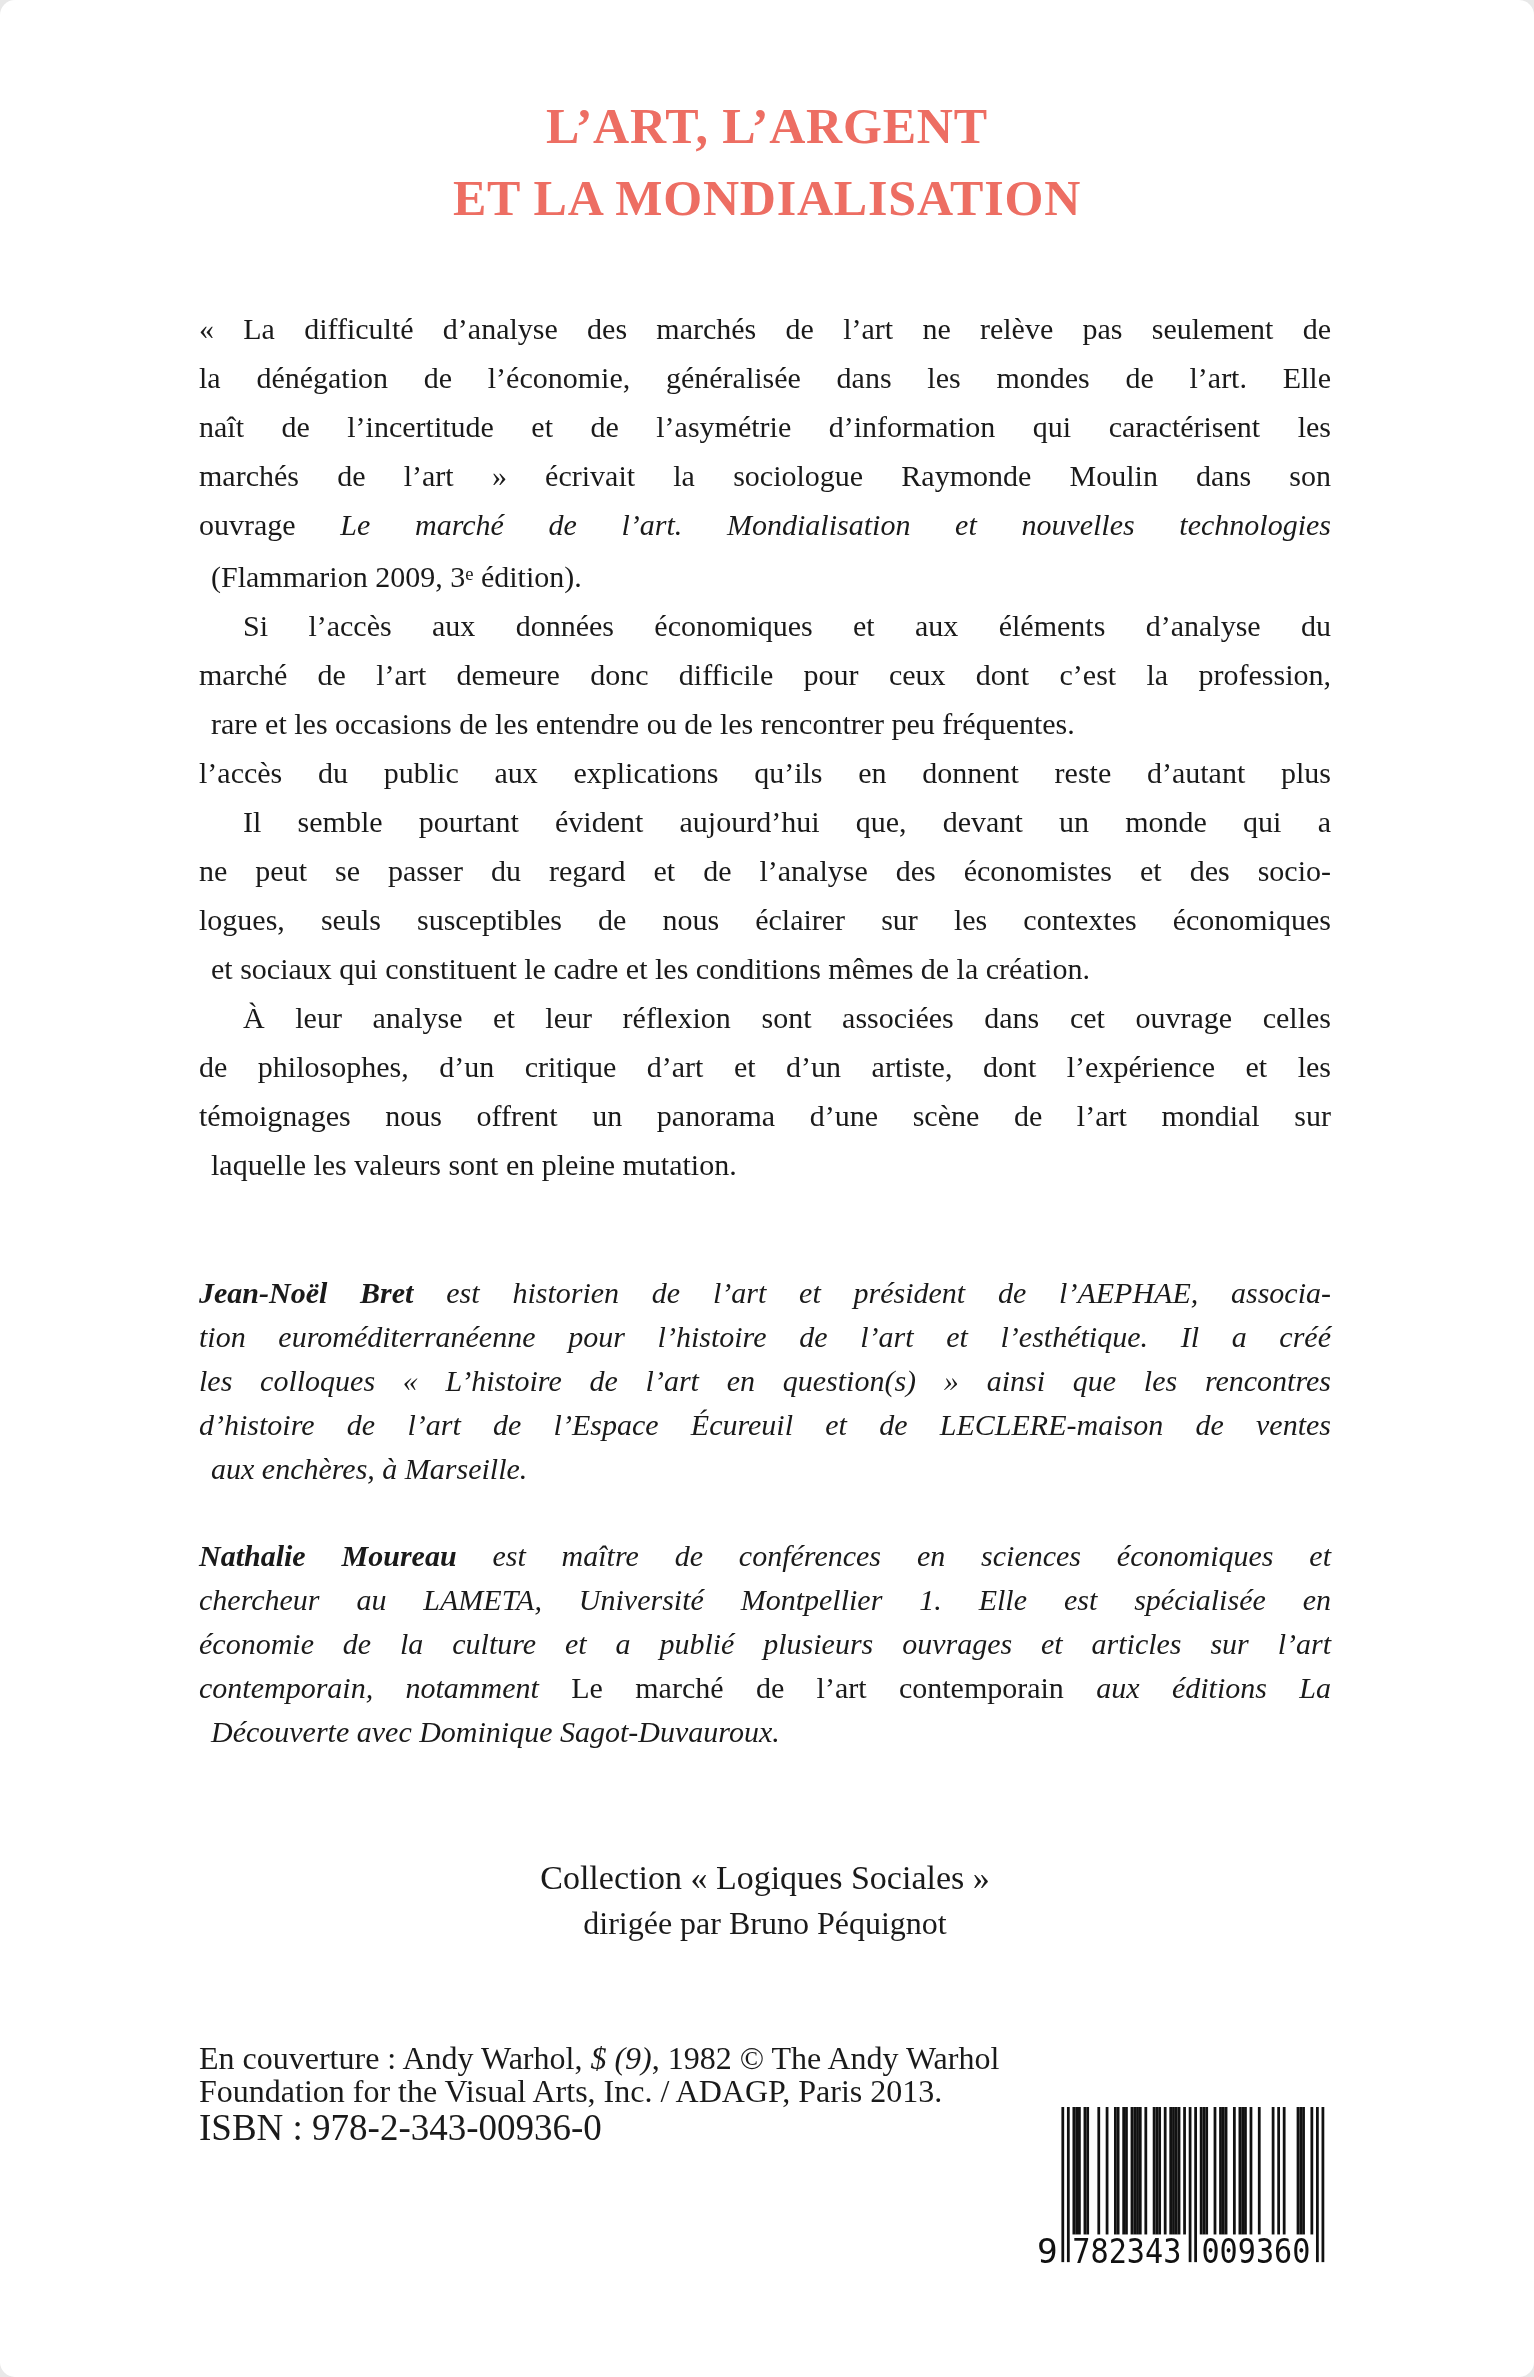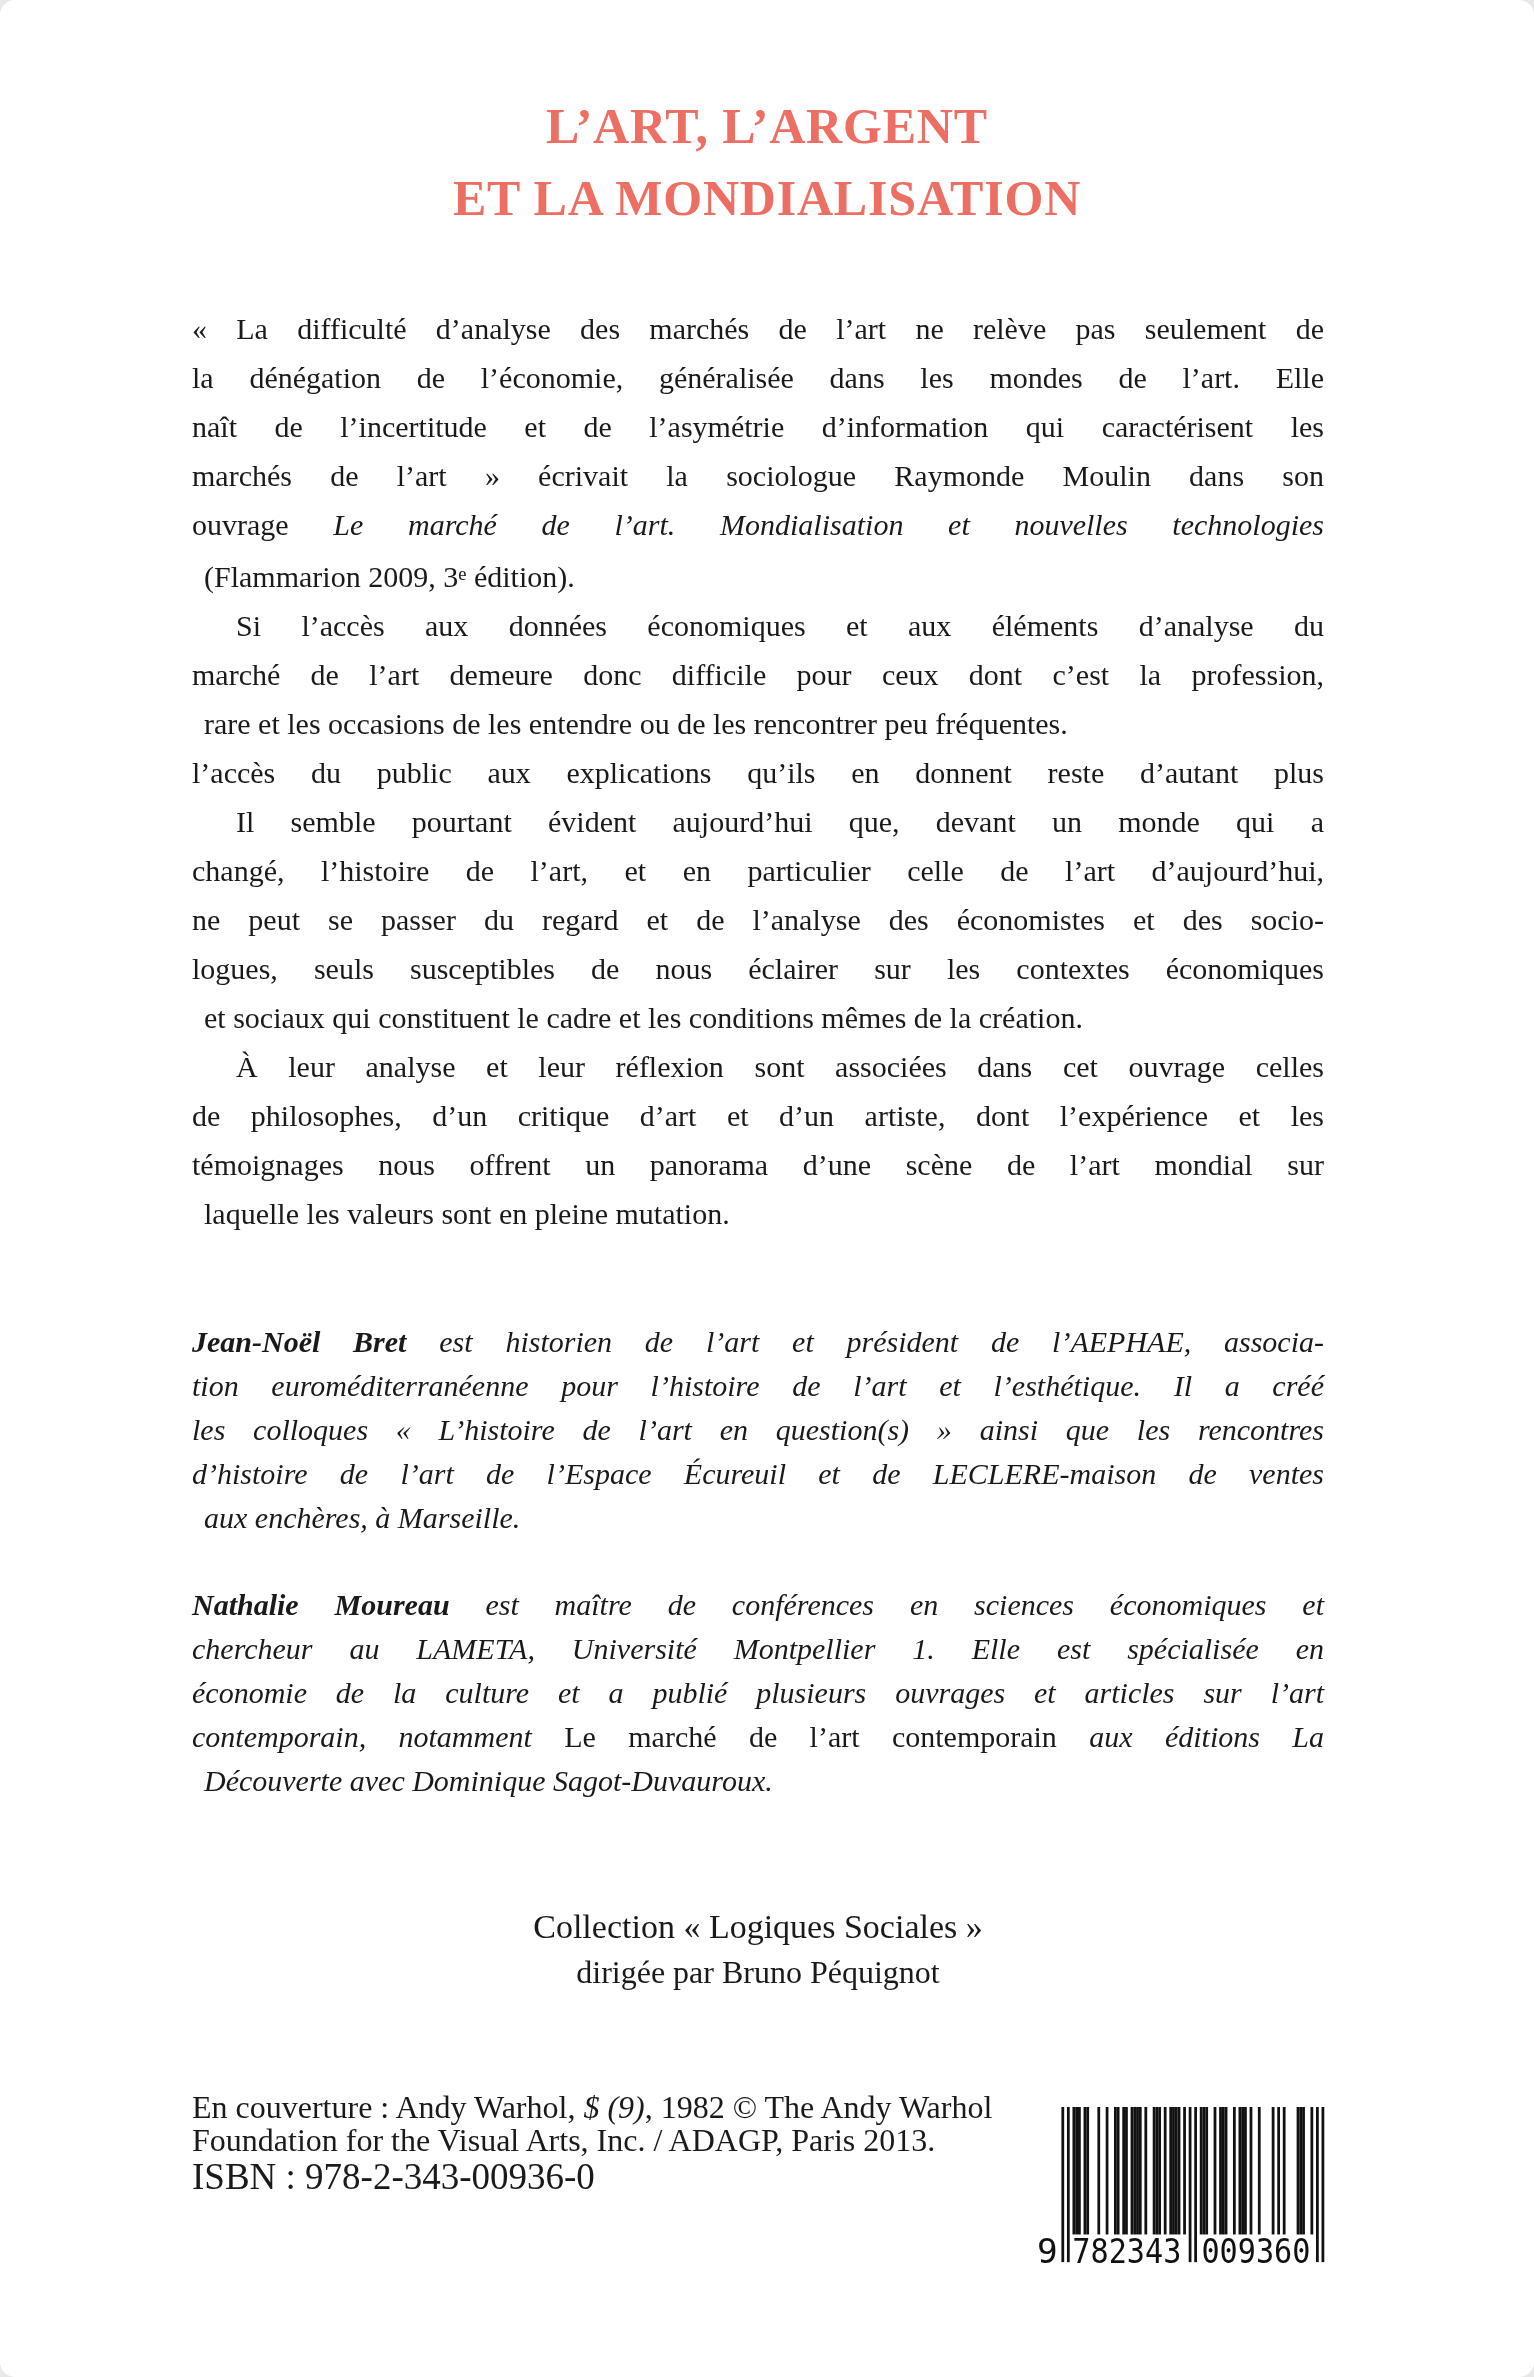--- a/index.html
+++ b/index.html
@@ -7,21 +7,21 @@
     position:relative;width:1534px;height:2377px;background:#ffffff;
     font-family:"Liberation Serif","DejaVu Serif",serif;color:#1a1a1a;
     overflow:hidden;margin:0 auto;border-radius:15px;
   }
   
   .title{
     position:absolute;top:90px;left:0;width:100%;text-align:center;
     font-weight:bold;font-size:50px;line-height:72px;color:#ed6e63;letter-spacing:0.8px;
   }
   
-  .text-block{position:absolute;left:192px;top:304px;width:1132px;}
+  .text-block{position:absolute;left:199px;top:304px;width:1132px;}
   .line{font-size:30px;text-align:justify;text-align-last:justify;}
   .line.last{text-align:left;text-align-last:left;margin-left:12px;}
   .para .line{line-height:49px;}
   .para.indent .line:first-child{text-indent:44px;}
   .bio{font-style:italic;margin-top:82px;}
   .bio + .bio{margin-top:43px;}
   .bio .line{line-height:44px;}
   .s-r{font-style:normal;font-weight:normal;}
   .s-i{font-style:italic;}
   .s-bi{font-weight:bold;}
@@ -62,21 +62,20 @@
           <div class="line last"><span class="s-r">(Flammarion 2009, 3</span><span class="s-sup">e</span><span class="s-r"> édition).</span></div>
         </div>
         <div class="para indent">
           <div class="line"><span class="s-r">Si l’accès aux données économiques et aux éléments d’analyse du</span></div>
           <div class="line"><span class="s-r">marché de l’art demeure donc difficile pour ceux dont c’est la profession,</span></div>
           <div class="line last"><span class="s-r">rare et les occasions de les entendre ou de les rencontrer peu fréquentes.</span></div>
           <div class="line"><span class="s-r">l’accès du public aux explications qu’ils en donnent reste d’autant plus</span></div>
         </div>
         <div class="para indent">
           <div class="line"><span class="s-r">Il semble pourtant évident aujourd’hui que, devant un monde qui a</span></div>
-          <div class="line"><span class="s-r">changé, l’histoire de l’art, et en particulier celle de l’art d’aujourd’hui,</span></div>
           <div class="line"><span class="s-r">ne peut se passer du regard et de l’analyse des économistes et des socio-</span></div>
           <div class="line"><span class="s-r">logues, seuls susceptibles de nous éclairer sur les contextes économiques</span></div>
           <div class="line last"><span class="s-r">et sociaux qui constituent le cadre et les conditions mêmes de la création.</span></div>
         </div>
         <div class="para indent">
           <div class="line"><span class="s-r">À leur analyse et leur réflexion sont associées dans cet ouvrage celles</span></div>
           <div class="line"><span class="s-r">de philosophes, d’un critique d’art et d’un artiste, dont l’expérience et les</span></div>
           <div class="line"><span class="s-r">témoignages nous offrent un panorama d’une scène de l’art mondial sur</span></div>
           <div class="line last"><span class="s-r">laquelle les valeurs sont en pleine mutation.</span></div>
         </div>

